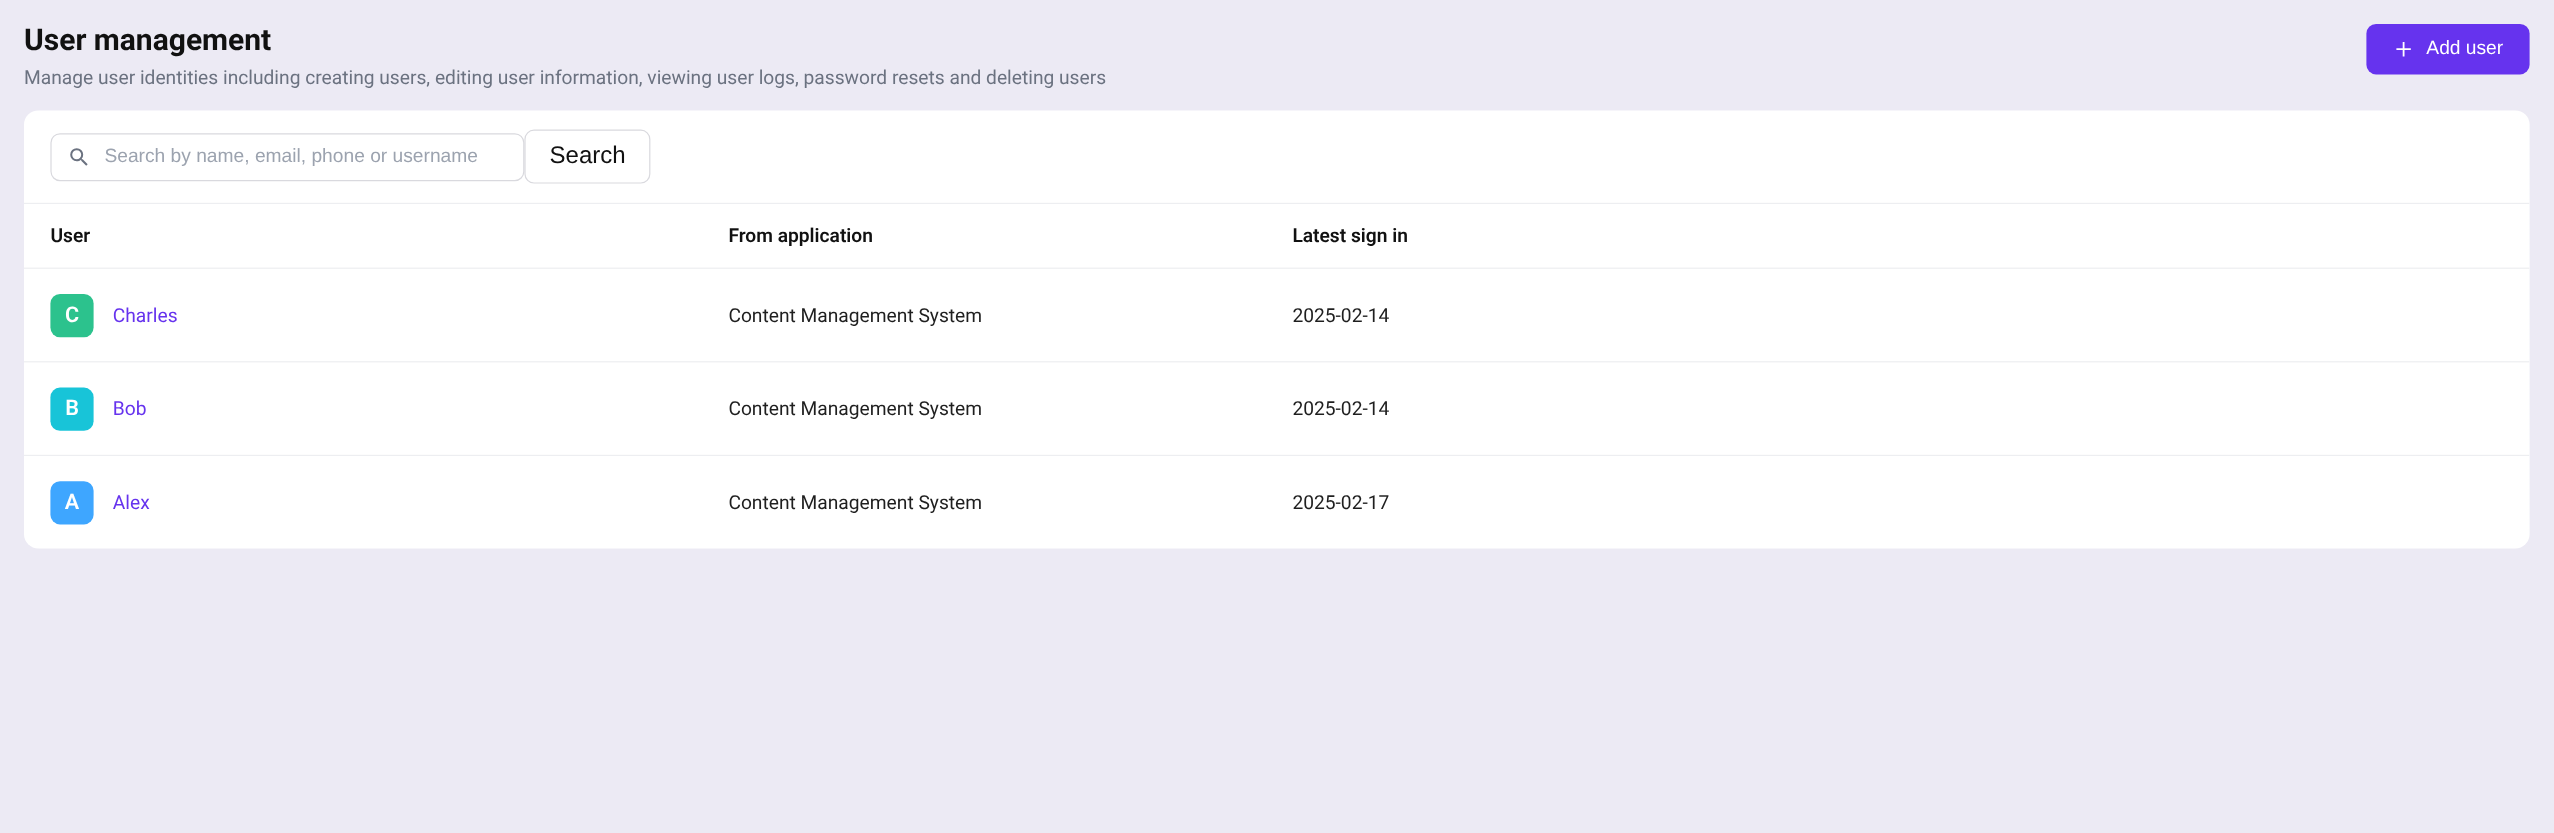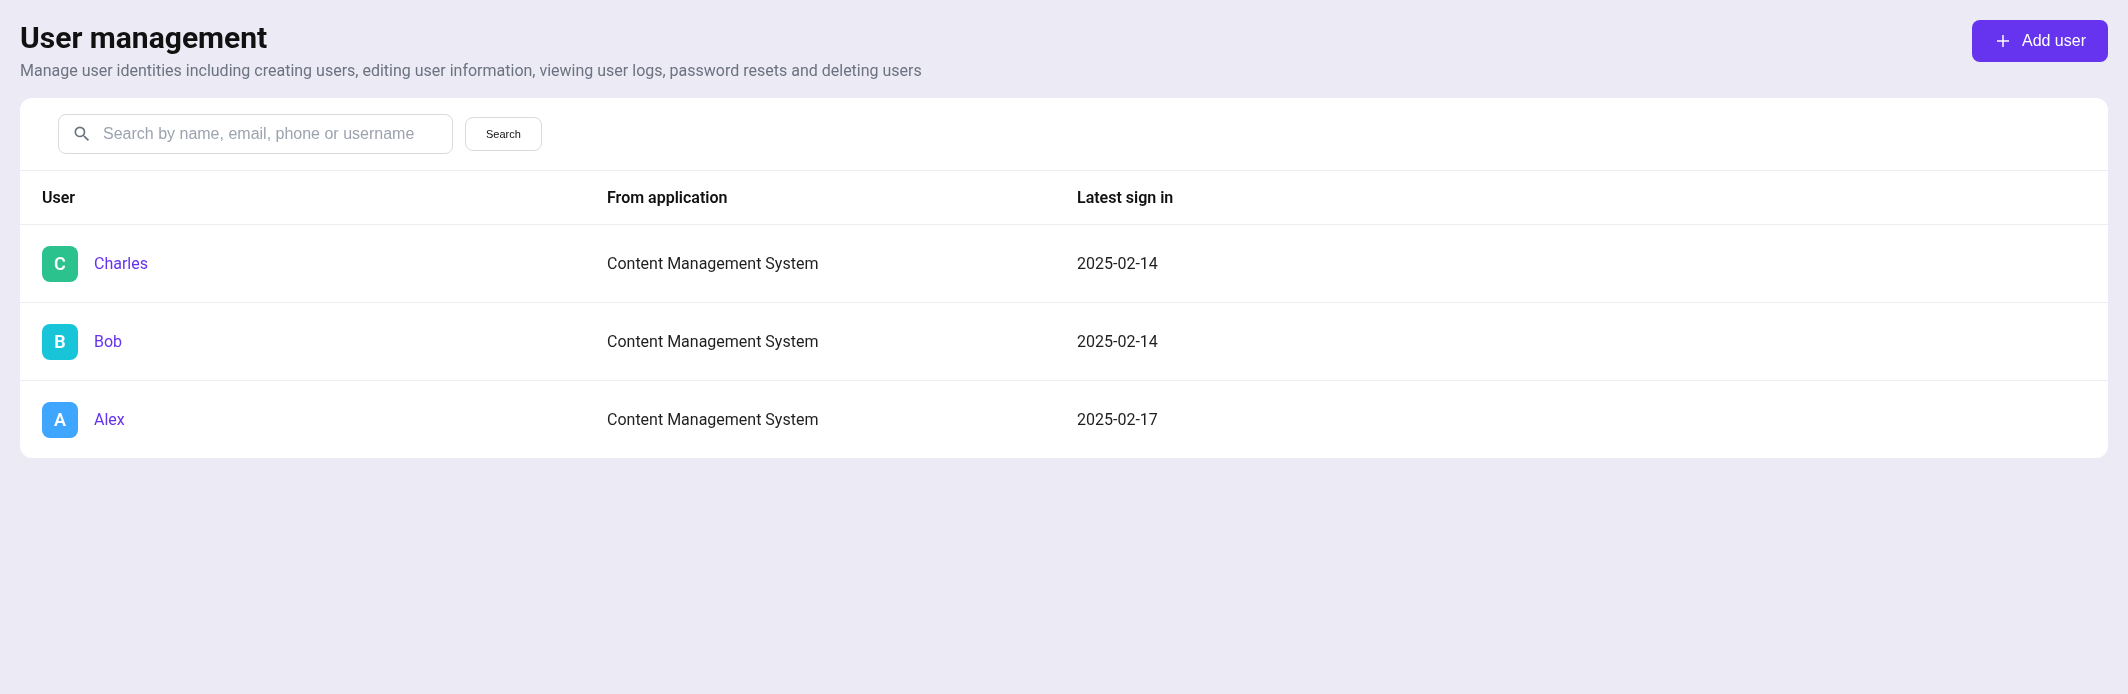--- a/index.html
+++ b/index.html
@@ -18,21 +18,21 @@
     display: flex;
     justify-content: space-between;
     align-items: flex-start;
     margin-bottom: 18px;
   }
   .title-block {
     display: flex;
     flex-direction: column;
   }
   .page-title {
-    font-size: 30px;
+    font-size: 25px;
     font-weight: 700;
     color: #111;
     margin-bottom: 6px;
   }
   .page-subtitle {
     font-size: 16px;
     color: #6b7280;
     font-weight: 400;
   }
   .add-user-btn {
@@ -56,23 +56,21 @@
     fill: none;
   }
   .card {
     background: #fff;
     border-radius: 12px;
     overflow: hidden;
   }
   .search-row {
     display: flex;
     align-items: center;
-    gap: 12px;
     padding: 16px 22px;
-    margin-left: 16px;
   }
   .search-wrapper {
     position: relative;
     width: 395px;
   }
   .search-wrapper svg {
     position: absolute;
     left: 14px;
     top: 50%;
     transform: translateY(-50%);
@@ -90,21 +88,21 @@
     outline: none;
   }
   .search-input::placeholder {
     color: #9ca3af;
   }
   .search-btn {
     border: 1px solid #d9d9de;
     background: #fff;
     border-radius: 8px;
     padding: 10px 20px;
-    font-size: 11px;
+    font-size: 20px;
     cursor: pointer;
     color: #111;
   }
   .table {
     width: 100%;
   }
   .table-head, .table-row {
     display: flex;
     align-items: center;
     padding: 2px 22px;

